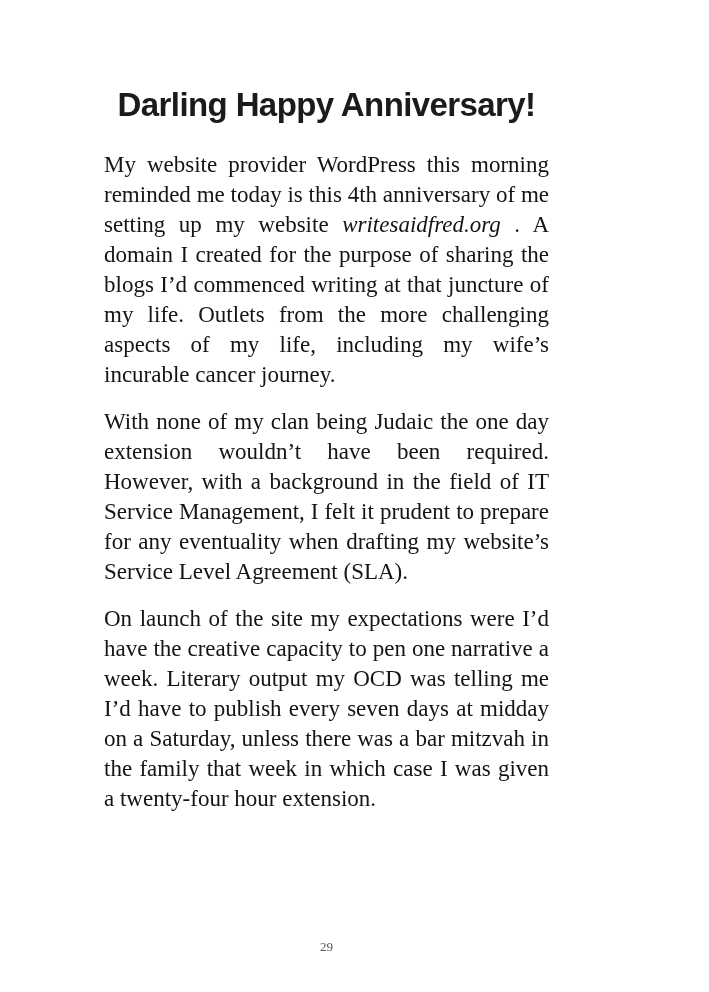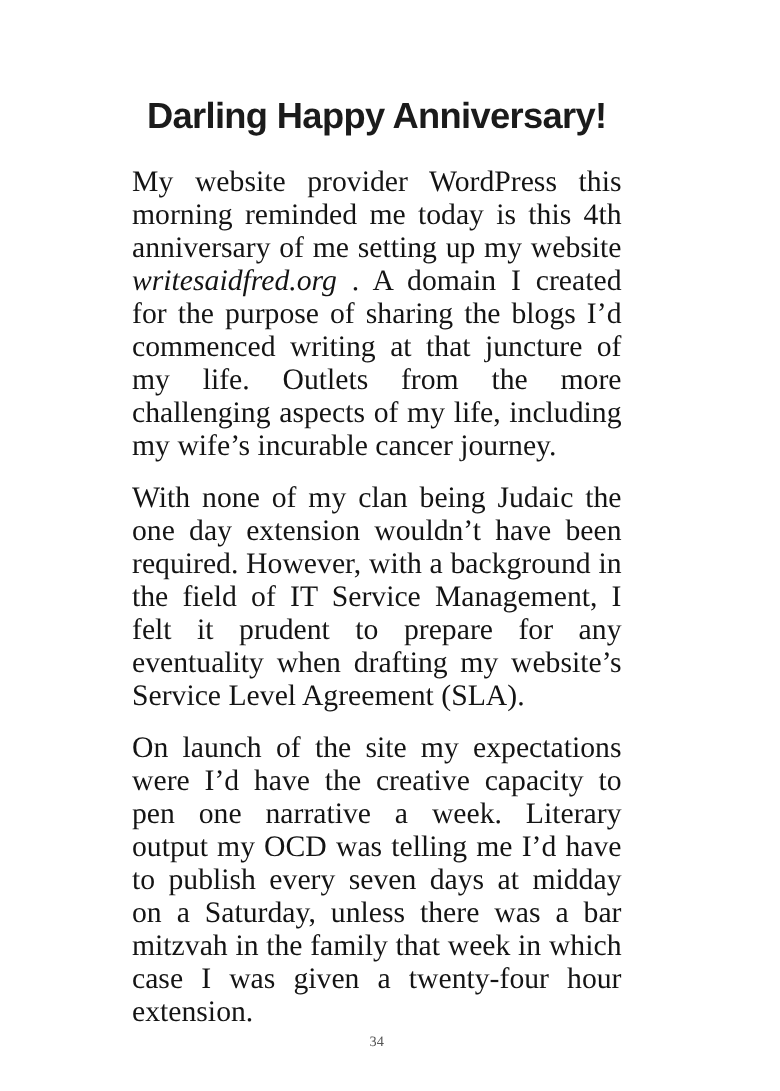--- a/index.html
+++ b/index.html
@@ -8,36 +8,35 @@
     background: #ffffff;
   }
   .page {
     position: relative;
     width: 653px;
     height: 992px;
     background: #ffffff;
     box-sizing: border-box;
     padding: 0 104px;
     overflow: hidden;
-    margin-left: 16px;
   }
   .title {
     margin: 0;
     padding-top: 86px;
     font-family: "Liberation Sans", sans-serif;
     font-weight: 700;
     font-size: 33px;
     letter-spacing: -0.6px;
     text-align: center;
     color: #1b1b1b;
   }
   .body-text {
     margin-top: 26px;
     font-family: "Liberation Serif", serif;
-    font-size: 27px;
+    font-size: 23px;
     line-height: 30px;
     text-align: justify;
     color: #141414;
   }
   .body-text p {
     margin: 0 0 17px 0;
   }
   .body-text em {
     font-style: italic;
   }
@@ -63,15 +62,15 @@
 
     <p><span>My website provider WordPress this morning reminded me today is this 4th anniversary of me setting up my website </span><em>writesaidfred.org</em><span> . A domain I created for the purpose of sharing the blogs I’d commenced writing at that juncture of my life. Outlets from the more challenging aspects of my life, including my wife’s incurable cancer journey.</span></p>
 
     <p>With none of my clan being Judaic the one day extension wouldn’t have been required. However, with a background in the field of IT Service Management, I felt it prudent to prepare for any eventuality when drafting my website’s Service Level Agreement (SLA).</p>
 
     <p>On launch of the site my expectations were I’d have the creative capacity to pen one narrative a week. Literary output my OCD was telling me I’d have to publish every seven days at midday on a Saturday, unless there was a bar mitzvah in the family that week in which case I was given a twenty-four hour extension.</p>
 
 
   </div>
 
-  <div class="page-number">34</div>
+  <div class="page-number">29</div>
 
 </div>
 
 </body></html>

